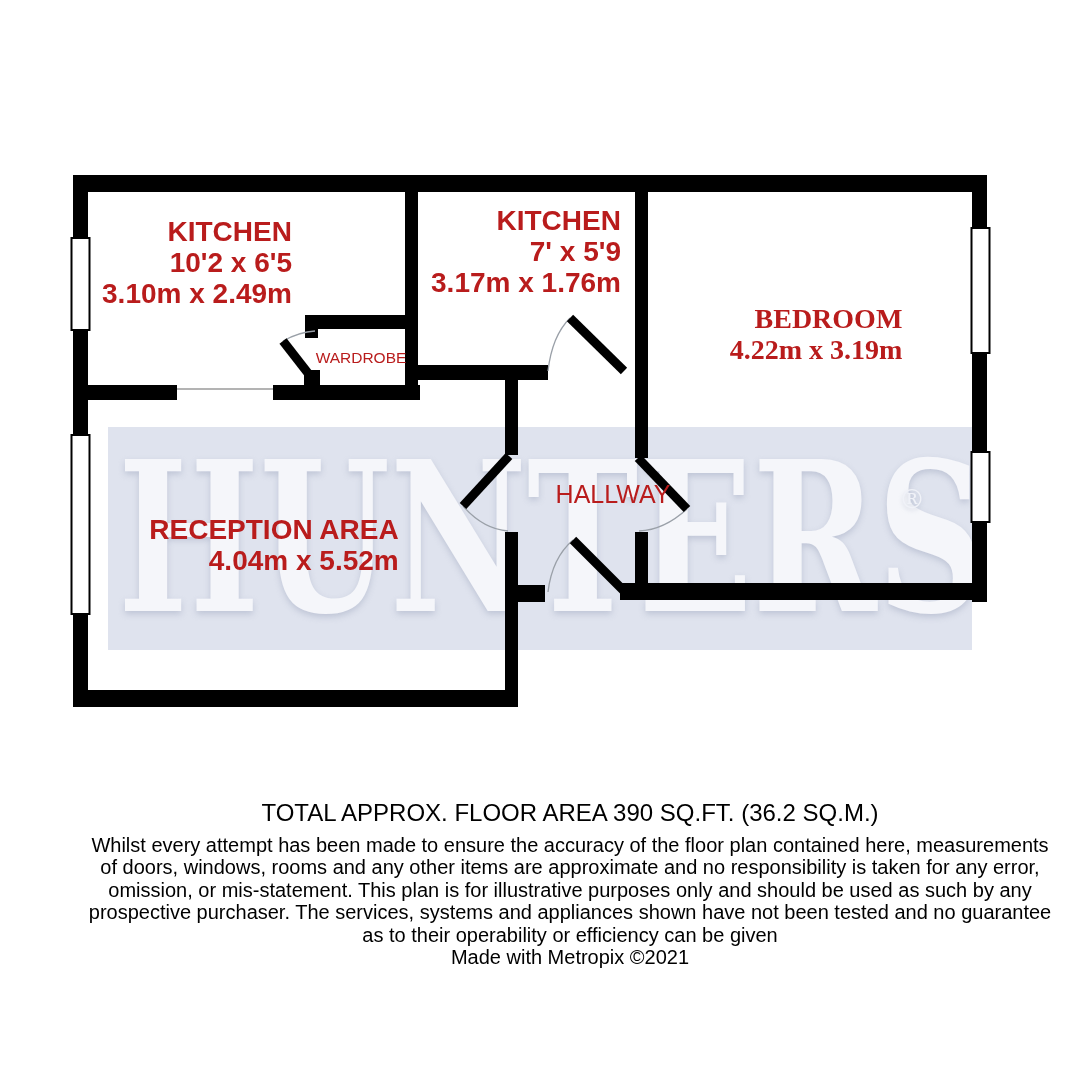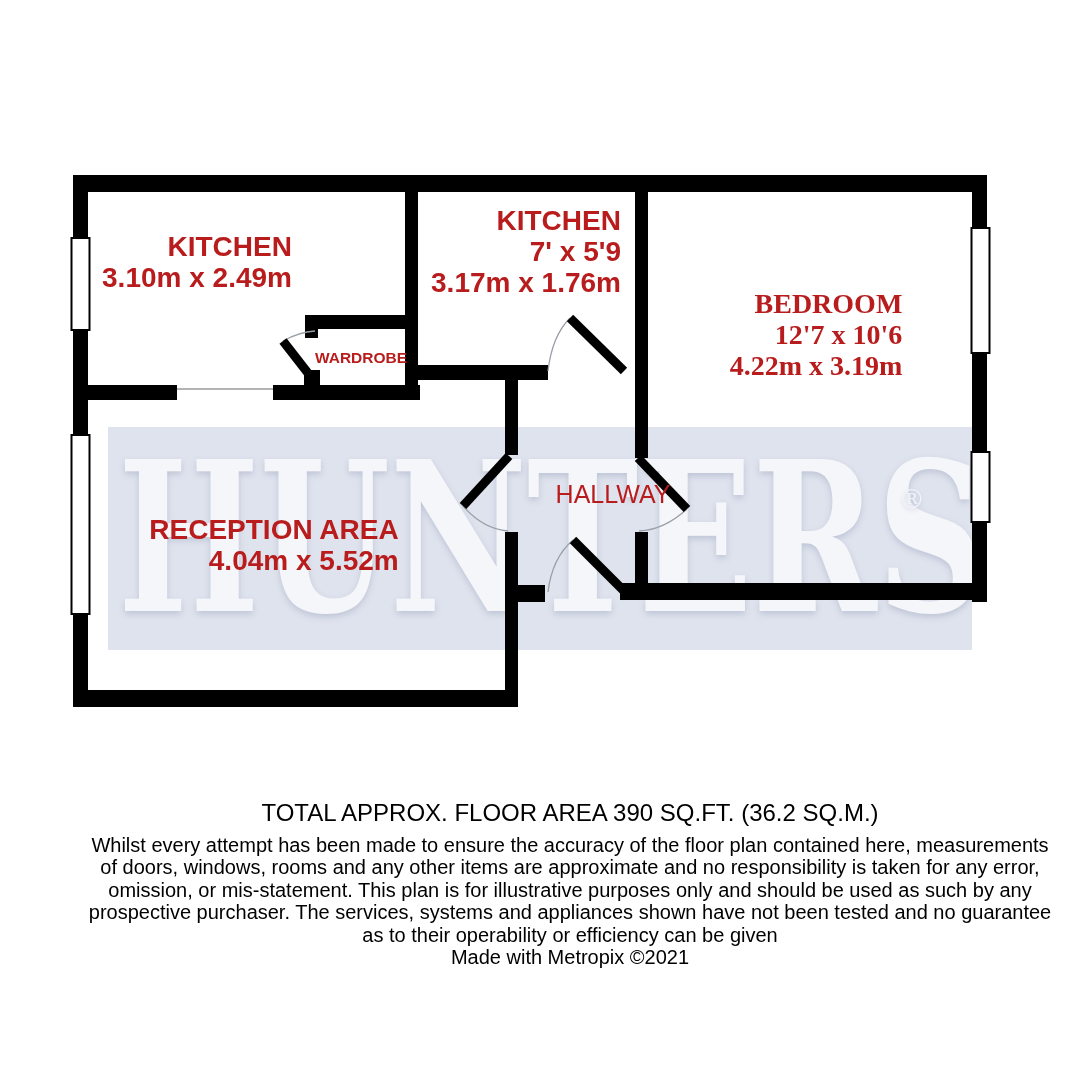--- a/index.html
+++ b/index.html
@@ -17,21 +17,21 @@
   .plan-svg{position:absolute;left:0;top:0;}
   
   .room-label{position:absolute;transform:translate(-50%,-50%);text-align:right;color:#b91c1c;
               font-weight:bold;font-size:28px;line-height:31px;white-space:nowrap;}
   .room-label .dim{font-weight:bold;}
   .lbl-kitchen{left:197px;top:262px;}
   .lbl-bathroom{left:526px;top:251px;}
   .lbl-bedroom{left:816px;top:334px;font-family:Liberation Serif, serif;}
   .lbl-reception{left:274px;top:545px;}
   .lbl-hallway{left:574px;top:494px;font-weight:normal;font-size:25px;margin-left:39px;}
-  .lbl-wardrobe{left:361px;top:357px;font-weight:bold;font-size:15.5px;}
+  .lbl-wardrobe{left:361px;top:357px;font-weight:normal;font-size:15.5px;}
   
   .footer{position:absolute;left:30px;top:798px;width:1080px;text-align:center;color:#000;}
   .footer-title{font-size:24px;line-height:30px;font-weight:normal;}
   .footer-disclaimer{margin-top:6px;font-size:20px;line-height:22.4px;white-space:pre-line;}
   .footer-credit{font-size:20px;line-height:22.4px;}
 </style>
 </head>
 <body>
 
 <div class="page">
@@ -77,32 +77,32 @@
     <line x1="283" y1="341" x2="311" y2="377" stroke="#000" stroke-width="9"></line>
     <rect x="304" y="370" width="16" height="16" fill="#000"></rect>
     <line x1="570" y1="318" x2="624" y2="371" stroke="#000" stroke-width="9"></line>
     <line x1="509" y1="456" x2="463" y2="506" stroke="#000" stroke-width="9"></line>
     <line x1="638" y1="458" x2="687" y2="509" stroke="#000" stroke-width="9"></line>
     <line x1="573" y1="540" x2="626" y2="593" stroke="#000" stroke-width="9"></line>
   </svg>
 
   <div class="room-label lbl-kitchen">
     <div>KITCHEN</div>
+    <div class="dim">10'2 x 6'5</div>
     <div class="dim">3.10m x 2.49m</div>
   </div>
 
   <div class="room-label lbl-bathroom">
     <div>KITCHEN</div>
     <div class="dim">7' x 5'9</div>
     <div class="dim">3.17m x 1.76m</div>
   </div>
 
   <div class="room-label lbl-bedroom">
     <div>BEDROOM</div>
-    <div class="dim">12'7 x 10'6</div>
     <div class="dim">4.22m x 3.19m</div>
   </div>
 
   <div class="room-label lbl-reception">
     <div>RECEPTION AREA</div>
     <div class="dim">4.04m x 5.52m</div>
   </div>
 
   <div class="room-label lbl-hallway">HALLWAY</div>
   <div class="room-label lbl-wardrobe">WARDROBE</div>

